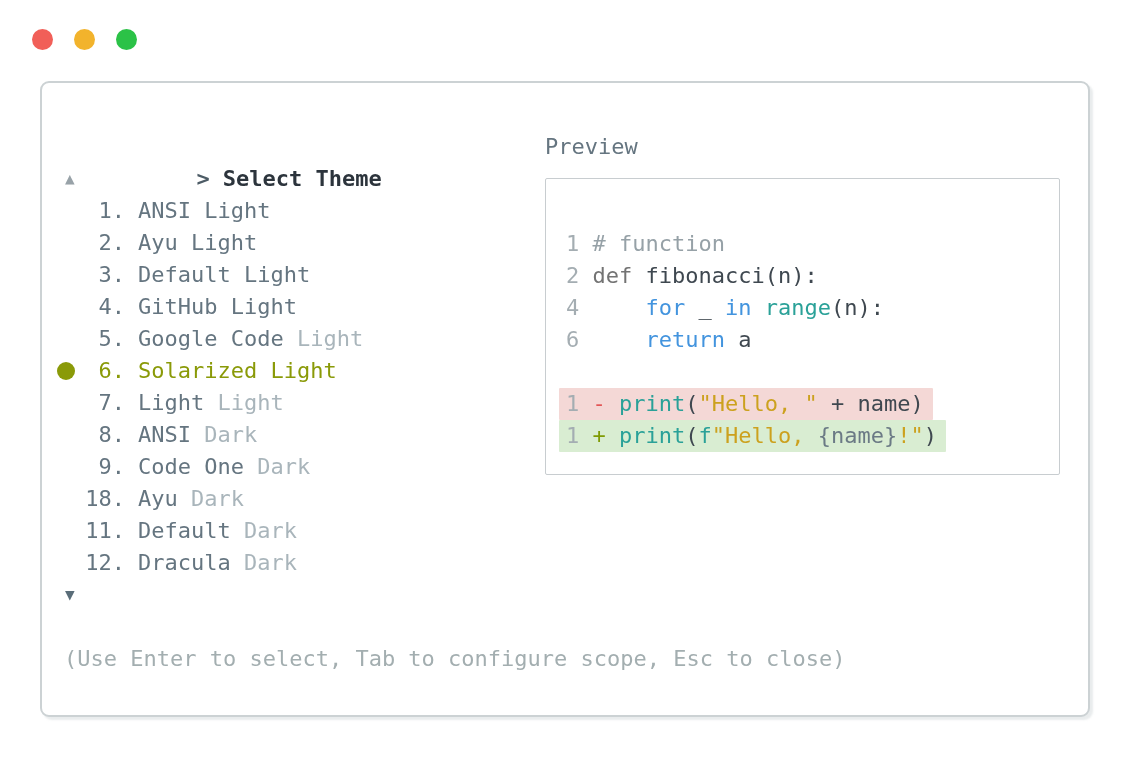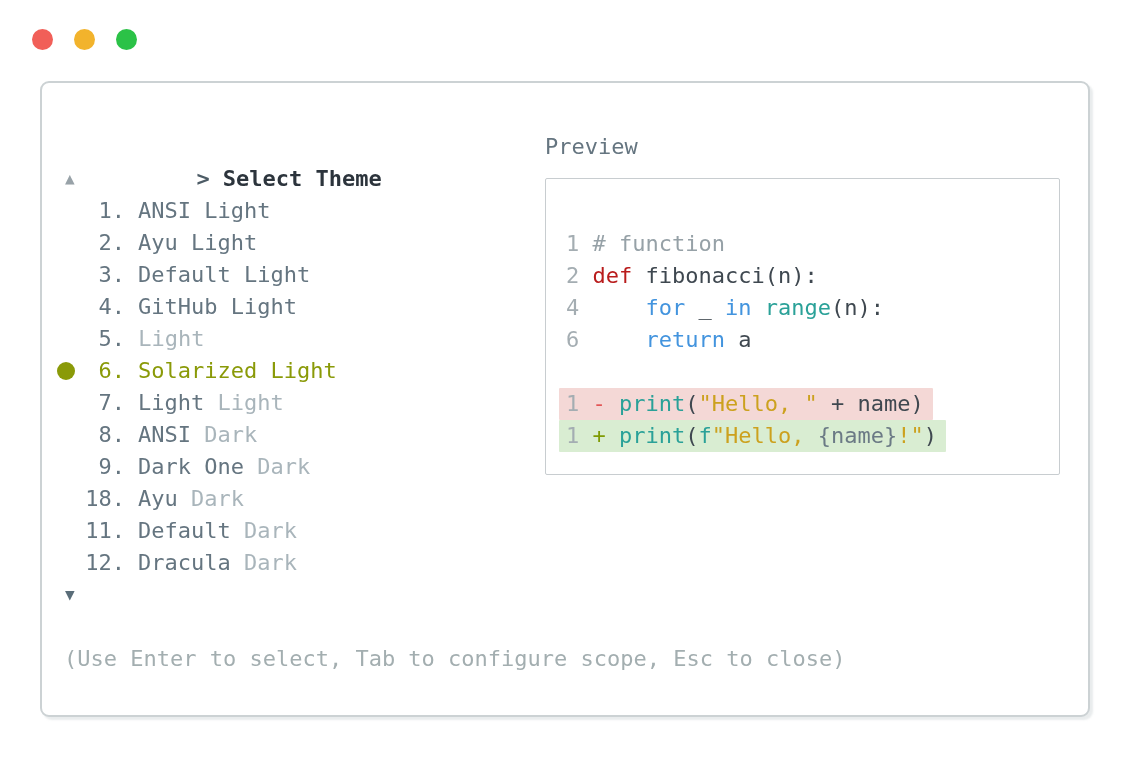--- a/index.html
+++ b/index.html
@@ -115,20 +115,21 @@
             </div>
             <div class="trow plain">
               <span class="marker"></span>
               <span class="tnum">4.</span>
               <span class="tname">GitHub</span>
               <span class="tsuffix"> Light</span>
             </div>
             <div class="trow muted">
               <span class="marker"></span>
               <span class="tnum">5.</span>
+              <span class="tname">Google Code</span>
               <span class="tsuffix"> Light</span>
             </div>
             <div class="trow selected">
               <span class="marker">
                 <span class="bullet"></span>
               </span>
               <span class="tnum">6.</span>
               <span class="tname">Solarized</span>
               <span class="tsuffix"> Light</span>
             </div>
@@ -140,21 +141,21 @@
             </div>
             <div class="trow muted">
               <span class="marker"></span>
               <span class="tnum">8.</span>
               <span class="tname">ANSI</span>
               <span class="tsuffix"> Dark</span>
             </div>
             <div class="trow muted">
               <span class="marker"></span>
               <span class="tnum">9.</span>
-              <span class="tname">Dark One</span>
+              <span class="tname">Code One</span>
               <span class="tsuffix"> Dark</span>
             </div>
             <div class="trow muted">
               <span class="marker"></span>
               <span class="tnum">18.</span>
               <span class="tname">Ayu</span>
               <span class="tsuffix"> Dark</span>
             </div>
             <div class="trow muted">
               <span class="marker"></span>
@@ -170,21 +171,21 @@
             </div>
           </div>
         <div class="scroll-arrow down">▼</div>
       </div>
 
       <div class="right-pane">
         <div class="preview-title">Preview</div>
         <div class="preview-box">
           <div id="code-block">
               <div class="code-line"><span style="color: rgb(164, 173, 178);">1</span><span style="color: rgb(150, 161, 167);"> # function</span></div>
-              <div class="code-line"><span style="color: rgb(164, 173, 178);">2</span><span style="color: rgb(63, 72, 80);"> </span><span style="color: #b91c1c;">def</span><span style="color: rgb(63, 72, 80);"> fibonacci(n):</span></div>
+              <div class="code-line"><span style="color: rgb(164, 173, 178);">2</span><span style="color: rgb(63, 72, 80);"> </span><span style="color: #737373;">def</span><span style="color: rgb(63, 72, 80);"> fibonacci(n):</span></div>
               <div class="code-line"><span style="color: rgb(164, 173, 178);">4</span><span style="color: rgb(63, 72, 80);">     </span><span style="color: rgb(67, 148, 222);">for</span><span style="color: rgb(63, 72, 80);"> _ </span><span style="color: rgb(67, 148, 222);">in</span><span style="color: rgb(63, 72, 80);"> </span><span style="color: rgb(42, 161, 152);">range</span><span style="color: rgb(63, 72, 80);">(n):</span></div>
               <div class="code-line"><span style="color: rgb(164, 173, 178);">6</span><span style="color: rgb(63, 72, 80);">     </span><span style="color: rgb(67, 148, 222);">return</span><span style="color: rgb(63, 72, 80);"> a</span></div>
             </div>
           <div id="diff-block">
               <div class="code-line"><span class="diff-hl removed"><span style="color: rgb(164, 173, 178);">1</span><span style="color: rgb(63, 72, 80);"> </span><span style="color: rgb(226, 85, 85);">-</span><span style="color: rgb(63, 72, 80);"> </span><span style="color: rgb(42, 161, 152);">print</span><span style="color: rgb(63, 72, 80);">(</span><span style="color: rgb(204, 161, 30);">"Hello, "</span><span style="color: rgb(63, 72, 80);"> + name)</span></span></div>
               <div class="code-line"><span class="diff-hl added"><span style="color: rgb(164, 173, 178);">1</span><span style="color: rgb(63, 72, 80);"> </span><span style="color: rgb(127, 155, 4);">+</span><span style="color: rgb(63, 72, 80);"> </span><span style="color: rgb(42, 161, 152);">print</span><span style="color: rgb(63, 72, 80);">(</span><span style="color: rgb(42, 161, 152);">f</span><span style="color: rgb(204, 161, 30);">"Hello, </span><span style="color: rgb(107, 122, 133);">{name}</span><span style="color: rgb(204, 161, 30);">!"</span><span style="color: rgb(63, 72, 80);">)</span></span></div>
             </div>
         </div>
       </div>
 

